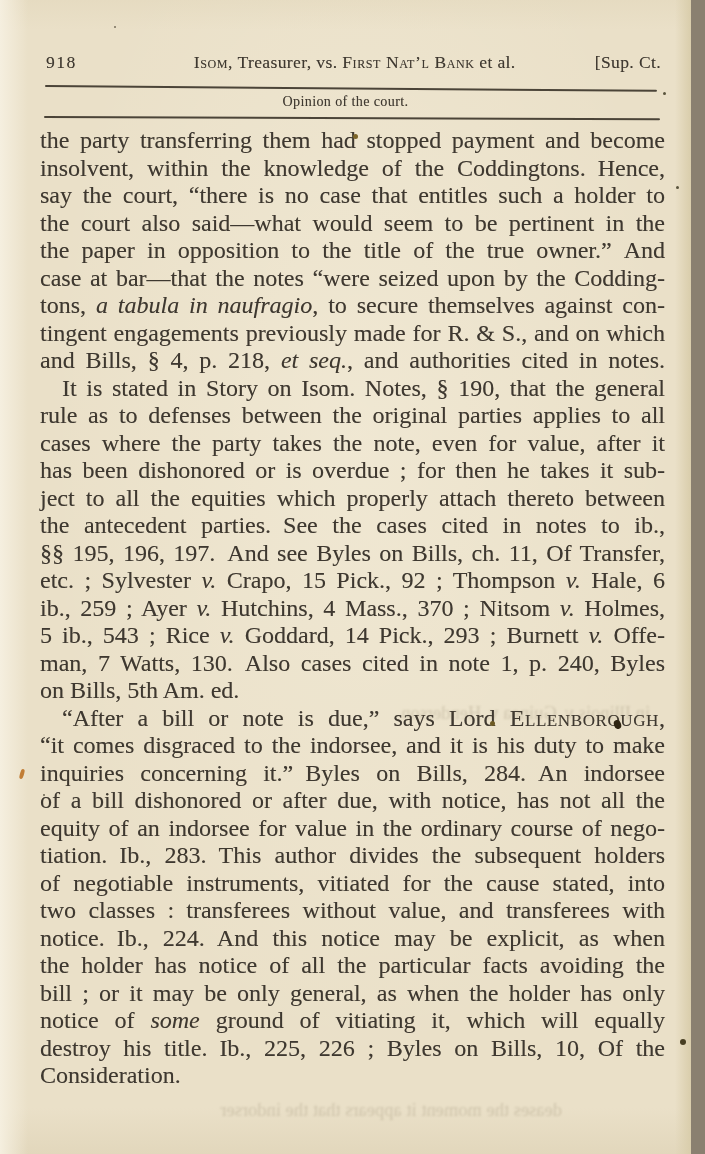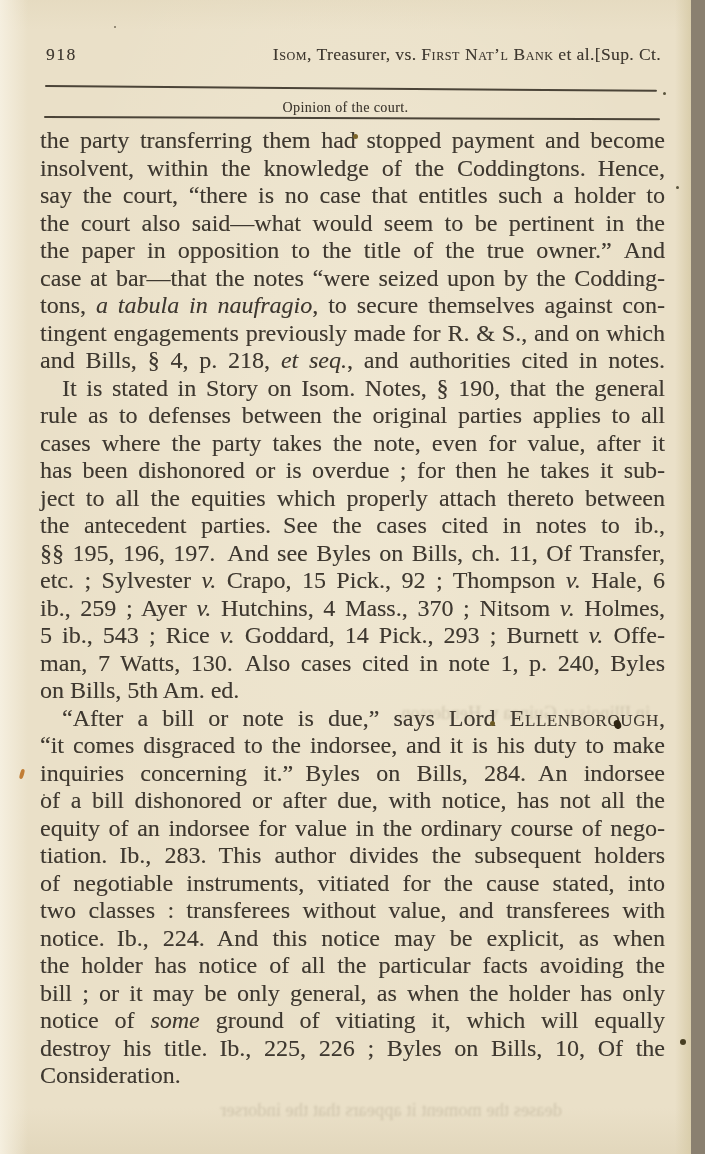--- a/index.html
+++ b/index.html
@@ -18,29 +18,29 @@
       linear-gradient(180deg, rgba(222,210,180,0.35) 0px, rgba(222,210,180,0) 30px),
       radial-gradient(ellipse at 52% 38%, rgba(255,251,238,0.28), rgba(255,251,238,0) 62%),
       var(--paper);
   }
   .page *{text-shadow:0.2px 0.2px 0.4px rgba(58,50,38,0.35);}
   header{
     position:absolute; left:46px; right:30px; top:44px;
     display:flex; align-items:baseline; font-size:17.5px; letter-spacing:0.4px;
   }
   .pgnum{margin-right:38px; letter-spacing:1.5px;}
-  .case-title{flex:1; text-align:right; white-space:nowrap;}
+  .case-title{flex:1; text-align:center; white-space:nowrap;}
   .sc{font-variant:small-caps; letter-spacing:0.6px;}
   .i{font-style:italic;}
-  .court{white-space:nowrap;}
+  .court{white-space:nowrap;margin-top:8px;}
   .rule{position:absolute; height:2px; background:var(--rule); transform-origin:left center; border-radius:1px;}
   .rule-1{left:45px; width:612px; top:85px; transform:rotate(0.45deg);}
   .rule-2{left:44px; width:616px; top:116px; transform:rotate(0.22deg);}
   .running-head{
-    position:absolute; top:100px; left:0; right:0; text-align:center;
+    position:absolute; top:94px; left:0; right:0; text-align:center;
     font-size:14px; letter-spacing:0.4px;
   }
   main{
     position:absolute; left:40px; top:127px; width:625px;
     font-size:24px; line-height:27.5px;
   }
   .line{text-align:justify; text-align-last:justify; height:27.5px; overflow:visible; white-space:normal;}
   .line.short{text-align:right; text-align-last:left;}
   .line.indent{text-indent:22px;}
   .speck{position:absolute;}

